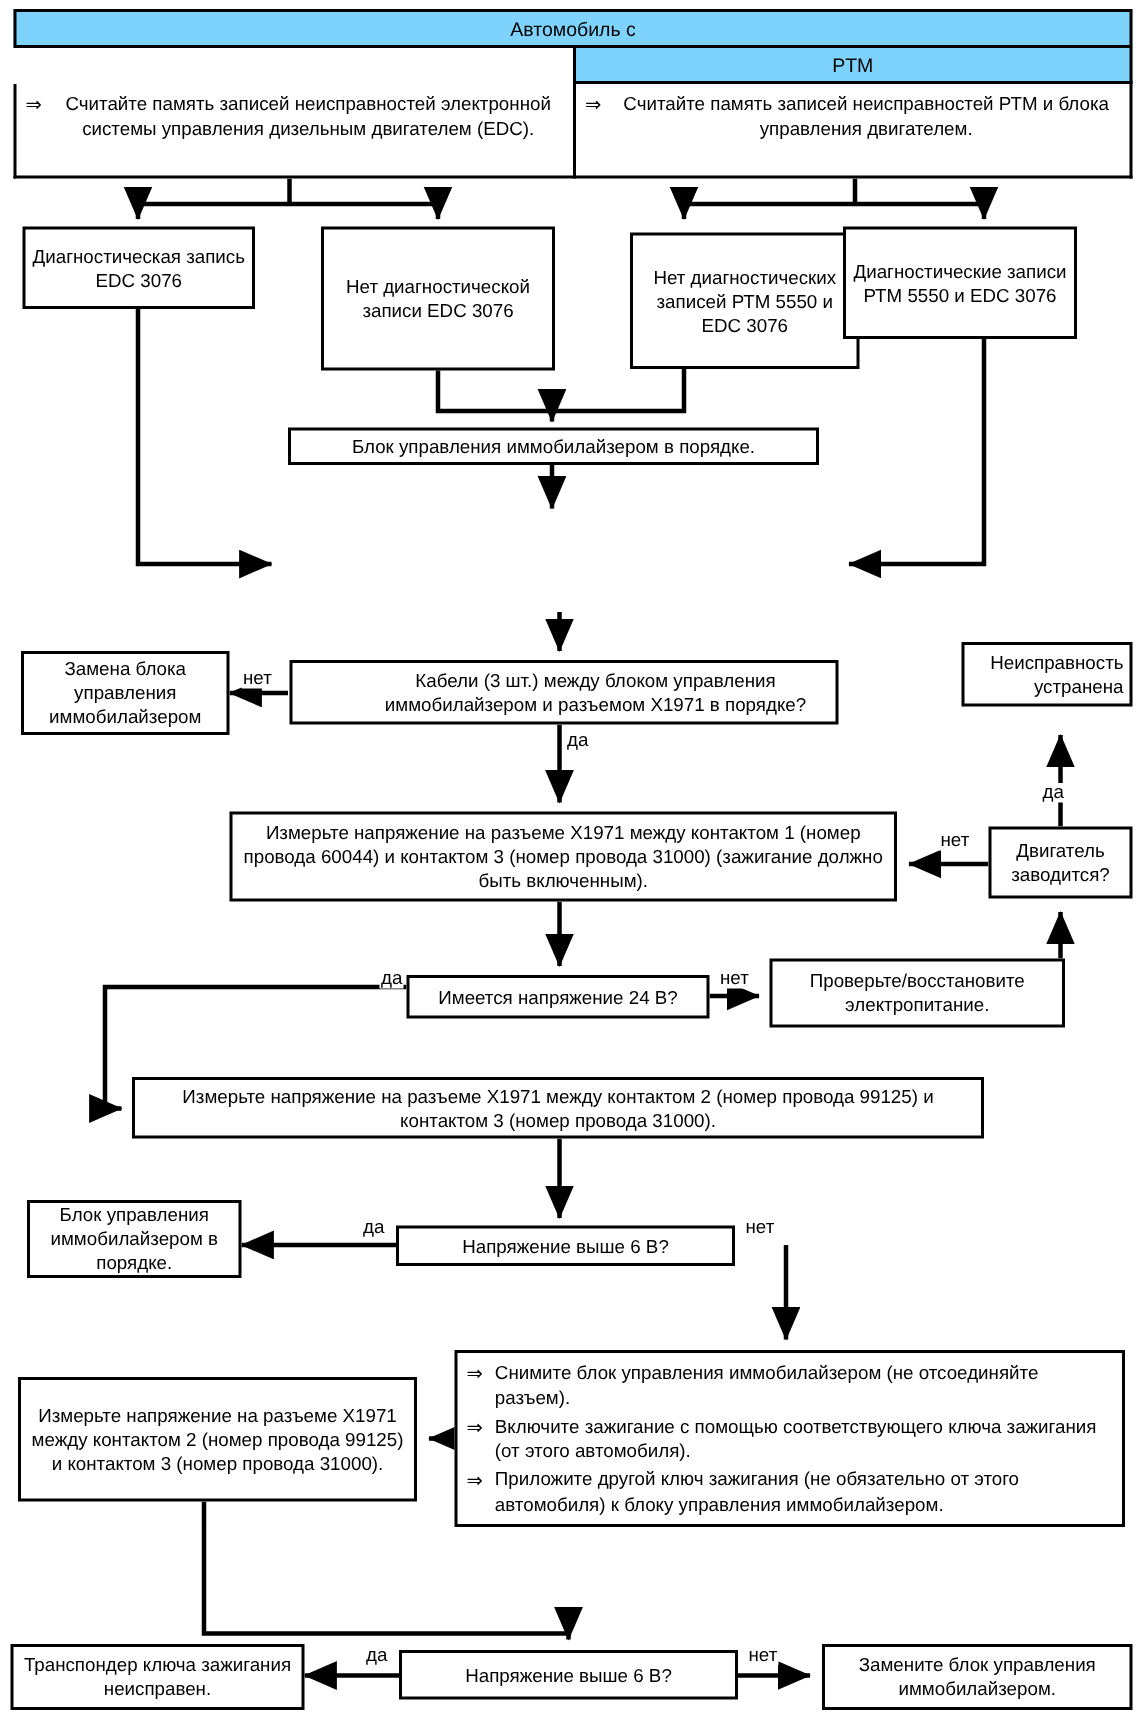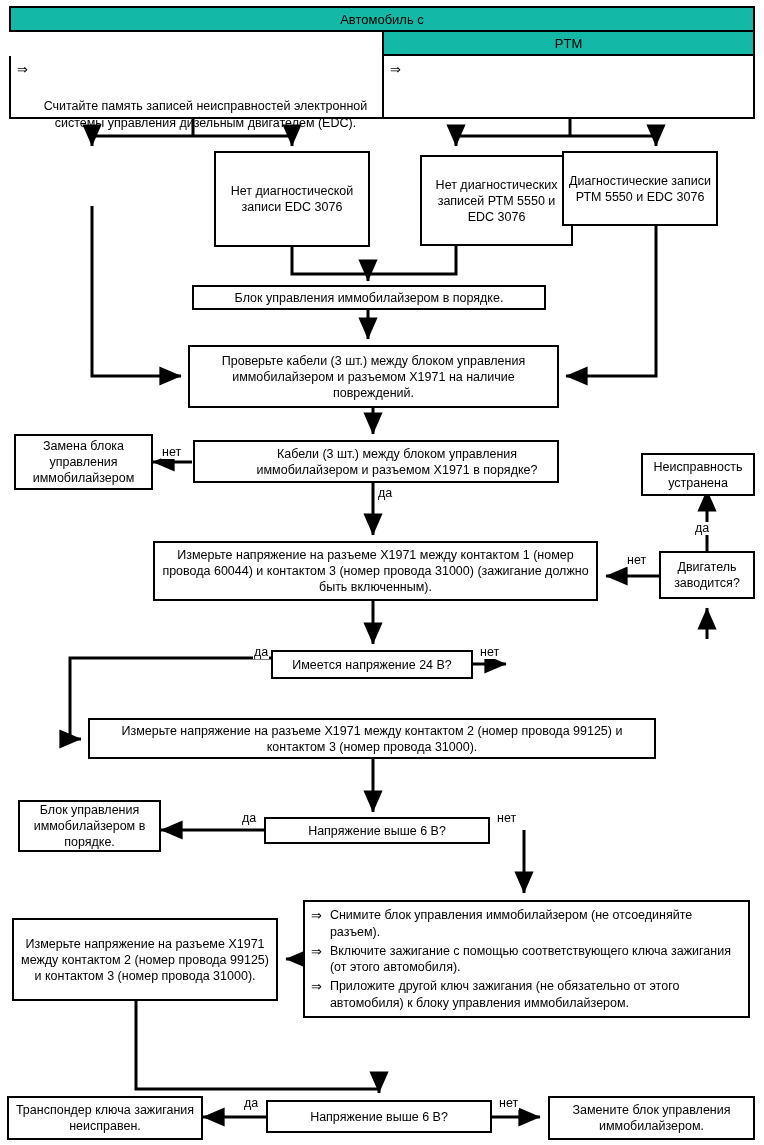--- a/index.html
+++ b/index.html
@@ -12,33 +12,33 @@
   svg.wires{position:absolute;left:0;top:0;width:764px;height:1145px;pointer-events:none;}
   .box{
     position:absolute;box-sizing:border-box;
     border:2px solid #000;background:#fff;
     display:flex;align-items:center;justify-content:center;
     text-align:center;line-height:1.28;
     font-size:12.5px;padding:2px 4px;
   }
   .box.tight{padding:1px 3px;}
   .hdr{
-    position:absolute;box-sizing:border-box;border:2px solid #000;background:#14b8a6;
+    position:absolute;box-sizing:border-box;border:2px solid #000;background:#7dd3fc;
     display:flex;align-items:center;justify-content:center;text-align:center;
     font-size:13px;
   }
   .hdr.noTop{border-top:none;}
   .cell-steps{
     position:absolute;box-sizing:border-box;border:2px solid #000;border-top:none;background:#fff;
     font-size:12.5px;line-height:1.32;
   }
   .cell-steps.left{border-right:none;}
   .steprow{display:flex;gap:7px;padding:5px 6px 4px 6px;}
   .arrowglyph{flex:0 0 auto;font-size:13px;line-height:1.32;}
-  .steptext{flex:1 1 auto;text-align:center;margin-top:37px;}
+  .steptext{flex:1 1 auto;text-align:center;}
   .lbl{
     position:absolute;font-size:12.5px;background:#fff;
     padding:0 1px;line-height:1;white-space:nowrap;
   }
   .bullets{
     position:absolute;box-sizing:border-box;border:2px solid #000;background:#fff;
     font-size:12.5px;line-height:1.34;padding:5px 6px;
   }
   .bullets .brow{display:flex;gap:8px;margin-bottom:2px;}
   .bullets .btxt{flex:1 1 auto;text-align:left;}
@@ -116,66 +116,70 @@
 
   <div class="cell-steps left" style="left:9px;top:56px;width:373px;height:63px;">
     <div class="steprow">
       <span class="arrowglyph">⇒</span>
       <span class="steptext">Считайте память записей неисправностей электронной системы управления дизельным двигателем (EDC).</span>
     </div>
   </div>
   <div class="cell-steps" style="left:382px;top:56px;width:373px;height:63px;">
     <div class="steprow">
       <span class="arrowglyph">⇒</span>
-    </div>
-  </div>
-
+      <span class="steptext">Считайте память записей неисправностей РТМ и блока управления двигателем.</span>
+    </div>
+  </div>
+
+  <div class="box" style="left:15px;top:151px;width:155px;height:55px;">
+    <span>Диагностическая запись EDC 3076</span>
+  </div>
   <div class="box" style="left:214px;top:151px;width:156px;height:96px;">
     <span>Нет диагностической записи EDC 3076</span>
   </div>
   <div class="box" style="left:380px;top:155px;width:153px;height:91px;margin-left:40px;">
     <span>Нет диагностических записей РТМ 5550 и EDC 3076</span>
   </div>
   <div class="box" style="left:562px;top:151px;width:156px;height:75px;">
     <span>Диагностические записи РТМ 5550 и EDC 3076</span>
   </div>
 
   <div class="box tight" style="left:192px;top:285px;width:354px;height:25px;">
     <span>Блок управления иммобилайзером в порядке.</span>
   </div>
 
-  <div class="box" style="left:188px;top:345px;width:371px;height:63px;">
-    <span>Проверьте кабели (3 шт.) между блоком управления иммобилайзером и разъемом X1971 на наличие повреждений.</span>
-  </div>
 
   <div class="box" style="left:193px;top:440px;width:366px;height:43px;padding-left:46px;">
     <span>Кабели (3 шт.) между блоком управления иммобилайзером и разъемом X1971 в порядке?</span>
   </div>
   <div class="box" style="left:14px;top:434px;width:139px;height:56px;">
     <span>Замена блока управления иммобилайзером</span>
   </div>
   <div class="lbl" style="left:161px;top:446px;">нет</div>
   <div class="lbl" style="left:377px;top:487px;">да</div>
 
-  <div class="box" style="left:641px;top:453px;width:114px;height:43px;">
+  <div class="box" style="left:641px;top:428px;width:114px;height:43px;text-align:right;">
     <span>Неисправность устранена</span>
   </div>
   <div class="box" style="left:659px;top:551px;width:96px;height:48px;">
     <span>Двигатель заводится?</span>
   </div>
   <div class="lbl" style="left:694px;top:522px;">да</div>
   <div class="lbl" style="left:626px;top:554px;">нет</div>
 
   <div class="box" style="left:153px;top:541px;width:445px;height:60px;">
     <span>Измерьте напряжение на разъеме X1971 между контактом 1 (номер провода 60044) и контактом 3 (номер провода 31000) (зажигание должно быть включенным).</span>
   </div>
 
   <div class="box tight" style="left:271px;top:650px;width:202px;height:29px;">
     <span>Имеется напряжение 24 В?</span>
   </div>
+  <div class="box" style="left:513px;top:639px;width:197px;height:46px;">
+    <span>Проверьте/восстановите электропитание.</span>
+  </div>
   <div class="lbl" style="left:253px;top:646px;">да</div>
   <div class="lbl" style="left:479px;top:646px;">нет</div>
 
   <div class="box" style="left:88px;top:718px;width:568px;height:41px;">
     <span>Измерьте напряжение на разъеме X1971 между контактом 2 (номер провода 99125) и контактом 3 (номер провода 31000).</span>
   </div>
 
   <div class="box tight" style="left:264px;top:817px;width:226px;height:27px;">
     <span>Напряжение выше 6 В?</span>
   </div>

